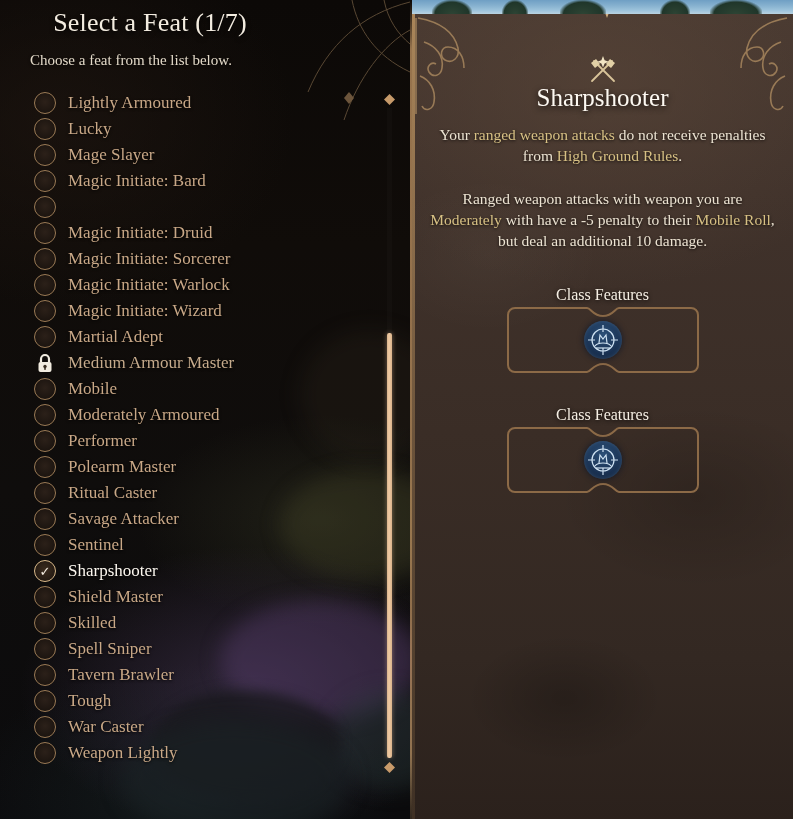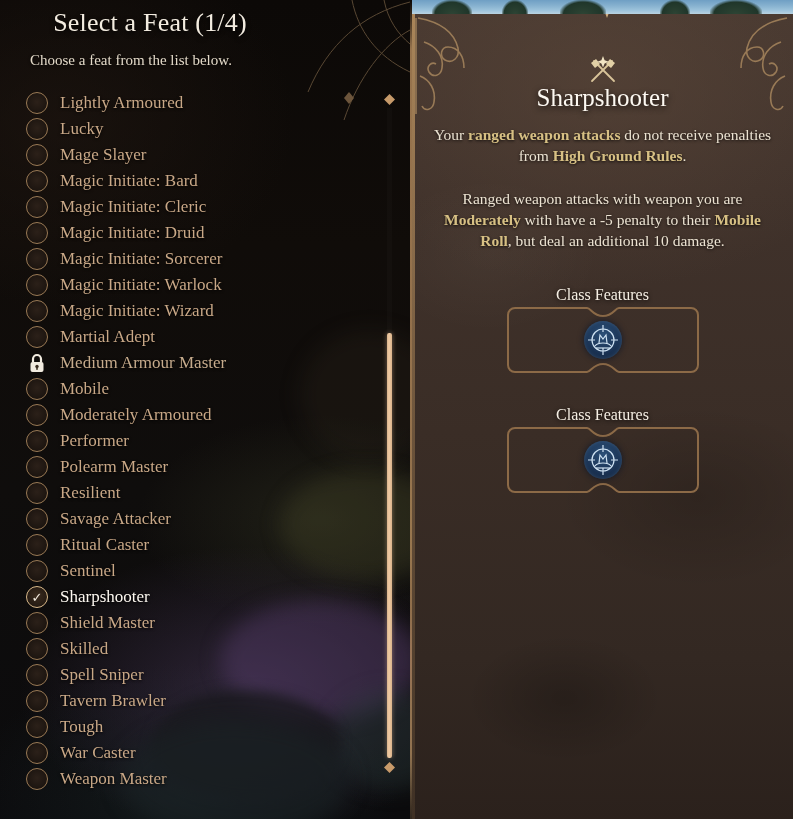--- a/index.html
+++ b/index.html
@@ -52,21 +52,21 @@
   .panel-title{
     position:absolute;left:0;top:8px;width:300px;text-align:center;
     font-size:26px;color:#f3ece0;letter-spacing:.2px;
     text-shadow:0 2px 5px rgba(0,0,0,.9);
   }
   .panel-sub{
     position:absolute;left:30px;top:52px;width:330px;
     font-size:15px;color:#e3d9c8;text-shadow:0 1px 3px rgba(0,0,0,.9);
   }
 
-  .feat-list{position:absolute;left:0;top:90px;width:380px;}
+  .feat-list{position:absolute;left:8px;top:90px;width:380px;}
   .feat-row{
     position:relative;display:flex;align-items:center;height:26px;padding-left:26px;
     cursor:pointer;
   }
   .feat-mark{
     flex:0 0 auto;width:22px;height:22px;margin-right:12px;position:relative;
   }
   .circ{
     width:22px;height:22px;border-radius:50%;
     border:1.6px solid #9a7a55;
@@ -143,21 +143,21 @@
     position:absolute;left:0;top:70px;width:381px;text-align:center;
     font-size:25px;color:#fdf9f2;text-shadow:0 2px 6px rgba(0,0,0,.85);
   }
   .rp-desc{
     position:absolute;left:18px;width:345px;text-align:center;
     font-size:15.5px;line-height:21px;color:#ece3d2;
     text-shadow:0 1px 3px rgba(0,0,0,.8);
   }
   .rp-desc.p1{top:110px;}
   .rp-desc.p2{top:174px;}
-  .kw{color:#d7c084;font-weight:bold;}
+  .kw{color:#d7c084;}
 
   .feature-box{
     position:absolute;left:50%;transform:translateX(-50%);
     width:196px;height:72px;
   }
   .fb1{top:290px;}
   .fb2{top:410px;}
   .fb-frame{position:absolute;inset:0;}
   .fb-label{
     position:absolute;left:0;top:-18px;width:196px;text-align:center;
@@ -194,21 +194,21 @@
     <svg class="arcs" viewBox="0 0 120 160">
       <g fill="none" stroke="#b08f66" stroke-width="1" opacity=".85">
         <path d="M118,2 C70,14 36,44 16,92"></path>
         <path d="M118,30 C92,44 66,78 52,120"></path>
         <path d="M60,0 C66,30 84,56 118,72"></path>
         <path d="M92,0 C96,20 106,34 118,44"></path>
       </g>
       <path d="M52,98 l5,-6 l5,6 l-5,6 z" fill="#c49a6c" opacity=".95"></path>
     </svg>
 
-    <div class="panel-title">Select a Feat (1/4)</div>
+    <div class="panel-title">Select a Feat (1/7)</div>
     <div class="panel-sub">Choose a feat from the list below.</div>
 
     <div class="feat-list" id="feat-list">
         <div class="feat-row">
           <div class="feat-mark">
             <div class="circ"></div>
           </div>
           <div class="feat-name">Lightly Armoured</div>
         </div>
         <div class="feat-row">
@@ -226,21 +226,20 @@
         <div class="feat-row">
           <div class="feat-mark">
             <div class="circ"></div>
           </div>
           <div class="feat-name">Magic Initiate: Bard</div>
         </div>
         <div class="feat-row">
           <div class="feat-mark">
             <div class="circ"></div>
           </div>
-          <div class="feat-name">Magic Initiate: Cleric</div>
         </div>
         <div class="feat-row">
           <div class="feat-mark">
             <div class="circ"></div>
           </div>
           <div class="feat-name">Magic Initiate: Druid</div>
         </div>
         <div class="feat-row">
           <div class="feat-mark">
             <div class="circ"></div>
@@ -297,38 +296,32 @@
         <div class="feat-row">
           <div class="feat-mark">
             <div class="circ"></div>
           </div>
           <div class="feat-name">Polearm Master</div>
         </div>
         <div class="feat-row">
           <div class="feat-mark">
             <div class="circ"></div>
           </div>
-          <div class="feat-name">Resilient</div>
+          <div class="feat-name">Ritual Caster</div>
         </div>
         <div class="feat-row">
           <div class="feat-mark">
             <div class="circ"></div>
           </div>
           <div class="feat-name">Savage Attacker</div>
         </div>
         <div class="feat-row">
           <div class="feat-mark">
             <div class="circ"></div>
           </div>
-          <div class="feat-name">Ritual Caster</div>
-        </div>
-        <div class="feat-row">
-          <div class="feat-mark">
-            <div class="circ"></div>
-          </div>
           <div class="feat-name">Sentinel</div>
         </div>
         <div class="feat-row selected">
           <div class="feat-mark">
             <div class="circ"></div>
             <div class="check">✓</div>
           </div>
           <div class="feat-name">Sharpshooter</div>
         </div>
         <div class="feat-row">
@@ -364,21 +357,21 @@
         <div class="feat-row">
           <div class="feat-mark">
             <div class="circ"></div>
           </div>
           <div class="feat-name">War Caster</div>
         </div>
         <div class="feat-row">
           <div class="feat-mark">
             <div class="circ"></div>
           </div>
-          <div class="feat-name">Weapon Master</div>
+          <div class="feat-name">Weapon Lightly</div>
         </div>
       </div>
 
     <div class="scroll-col">
       <div class="sb-arrow up"></div>
       <div class="sb-track"></div>
       <div class="sb-thumb"></div>
       <div class="sb-arrow down"></div>
     </div>
   </div>

